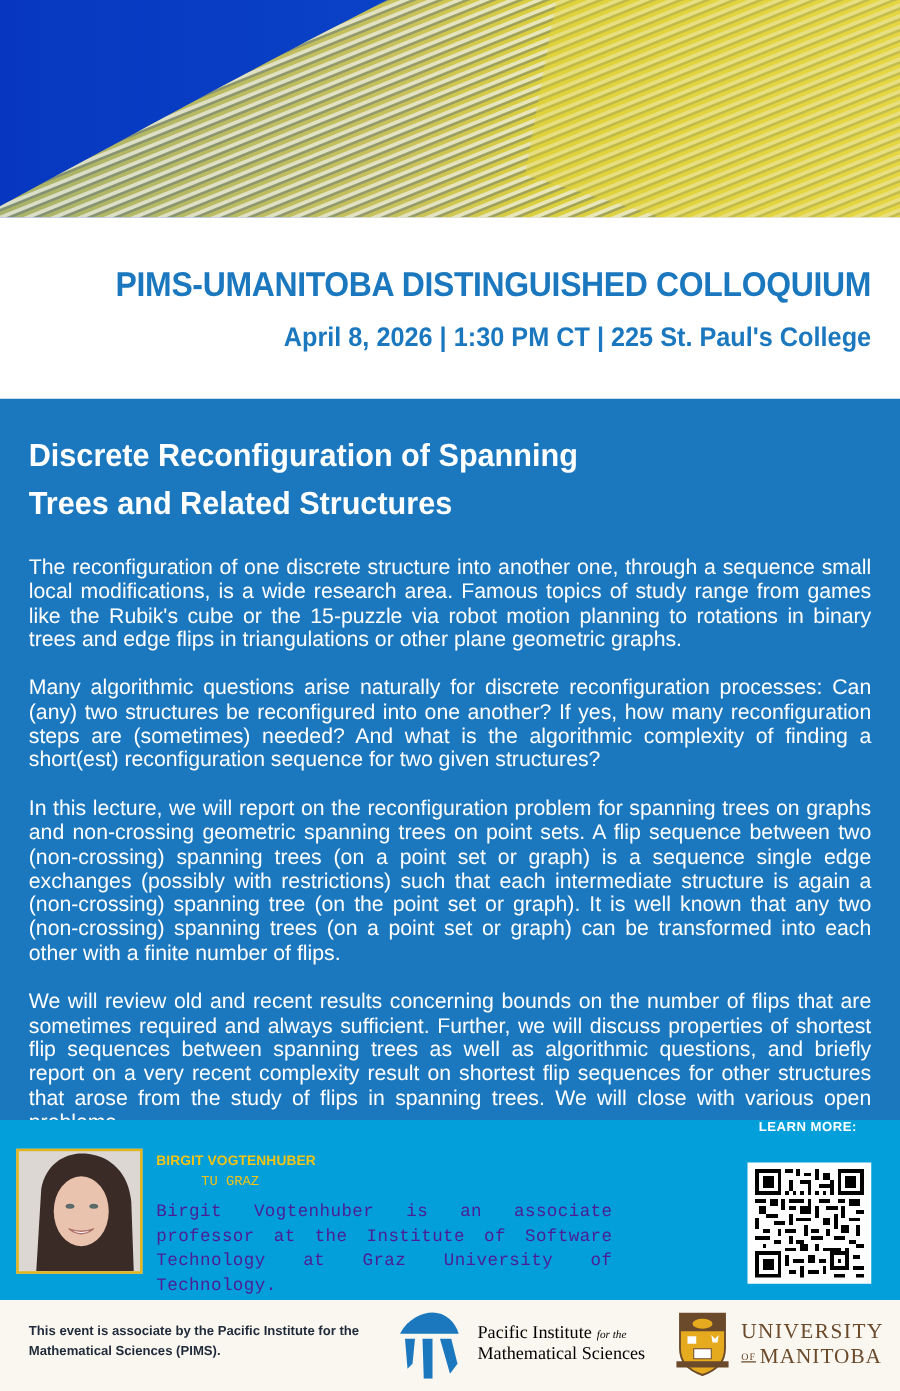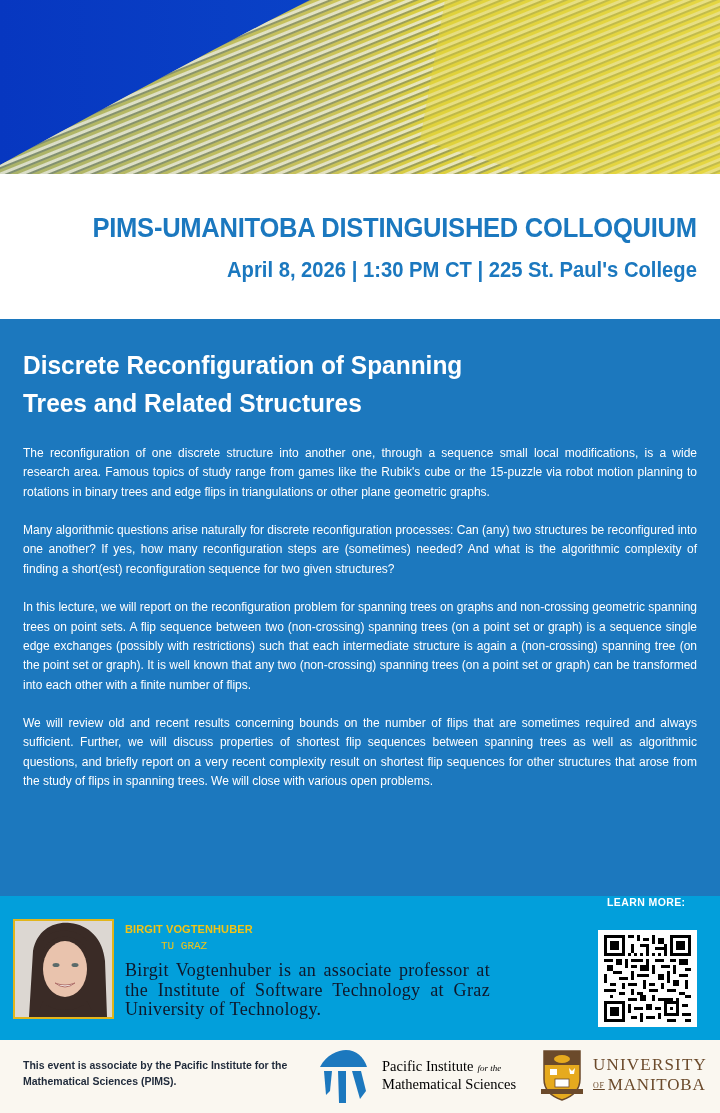--- a/index.html
+++ b/index.html
@@ -36,21 +36,21 @@
     position: absolute; left: 0; top: 319px; width: 720px; height: 749px; background: #1c78be;
   }
   .talk-title {
     position: absolute; left: 23px; top: 27px; width: 560px;
     font-family: "Liberation Sans", sans-serif; font-weight: 700; font-size: 25.5px;
     line-height: 38px; color: #ffffff;
     transform: scaleX(0.96); transform-origin: left top;
   }
   .abstract {
     position: absolute; left: 23px; top: 125px; width: 674px;
-    color: #ffffff; font-family: "Liberation Sans", sans-serif; font-size: 12px;
+    color: #ffffff; font-family: "Liberation Sans", sans-serif; font-size: 17px;
     line-height: 19.3px; text-align: justify;
   }
   .abstract p { margin-bottom: 19.3px; }
 
   
   .speaker {
     position: absolute; left: 0; top: 896px; width: 720px; height: 144px; background: #029fdb;
   }
   .photo {
     position: absolute; left: 13px; top: 23px; width: 101px; height: 100px;
@@ -60,22 +60,22 @@
     position: absolute; left: 125px; top: 27px;
     font-family: "Liberation Sans", sans-serif; font-weight: 700; font-size: 11px;
     color: #f3c316; letter-spacing: 0.1px; text-align: right;
   }
   .speaker-inst {
     position: absolute; left: 125px; top: 44px;
     font-family: Liberation Mono, monospace; font-size: 11px; color: #f3c316; margin-left: 36px;
   }
   .speaker-bio {
     position: absolute; left: 125px; top: 65px; width: 365px;
-    font-family: Liberation Serif, serif; font-size: 18px; line-height: 19.5px;
-    color: #0f172a; text-align: justify; letter-spacing: 0.35px;
+    font-family: Liberation Mono, monospace; font-size: 14px; line-height: 19.5px;
+    color: #4c1d95; text-align: justify; letter-spacing: 0.35px;
   }
   .learn-more {
     position: absolute; left: 607px; top: 0;
     font-family: "Liberation Sans", sans-serif; font-weight: 700; font-size: 10.5px;
     color: #ffffff; letter-spacing: 0.4px;
   }
   .qr {
     position: absolute; left: 598px; top: 34px; width: 99px; height: 97px;
     background: #ffffff; padding: 5px;
   }

